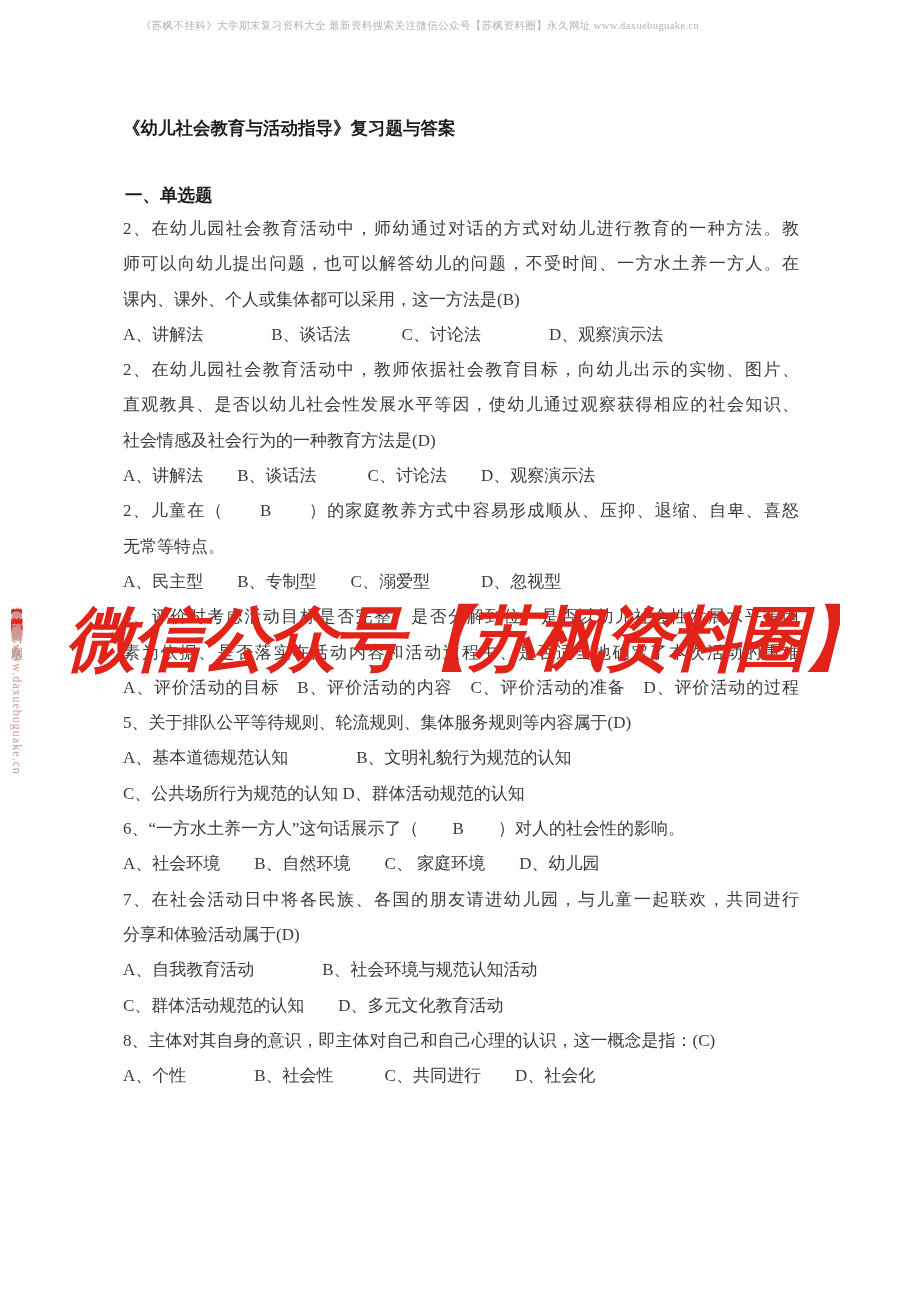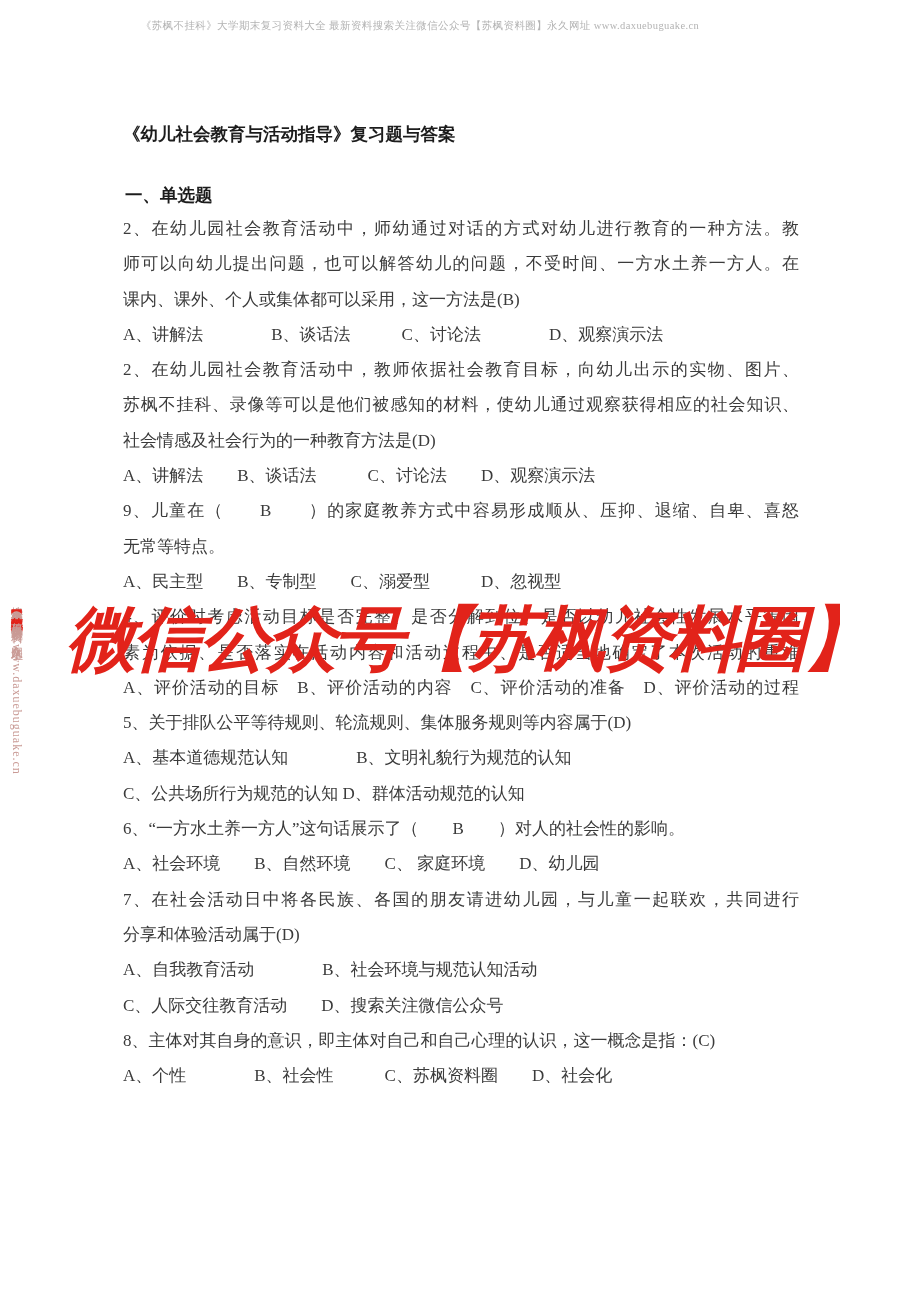--- a/index.html
+++ b/index.html
@@ -6,21 +6,21 @@
   .page {
     position:relative; width:840px; height:1298px; background:#ffffff;
     font-family:"Liberation Serif","DejaVu Serif",serif; overflow:hidden;
   }
   .header-line {
     position:absolute; top:19px; left:0; width:100%;
     text-align:center; font-size:10.5px; color:#b3b3b3; letter-spacing:.4px;
     white-space:nowrap;
   }
   .doc-title {
-    position:absolute; left:123px; top:122px;
+    position:absolute; left:123px; top:116px;
     font-size:17.5px; font-weight:bold; color:#1c1c1c; white-space:nowrap;
   }
   .section-heading {
     position:absolute; left:125px; top:183px;
     font-size:17.5px; font-weight:bold; color:#1c1c1c; white-space:nowrap;
   }
   .content {
     position:absolute; left:123px; top:211px; width:676px;
     font-size:17px; color:#3b3b3b; z-index:1;
   }
@@ -57,27 +57,27 @@
 
     <div>
       <div class="line fit">2、在幼儿园社会教育活动中，师幼通过对话的方式对幼儿进行教育的一种方法。教</div>
       <div class="line fit">师可以向幼儿提出问题，也可以解答幼儿的问题，不受时间、一方水土养一方人。在</div>
       <div class="line">课内、课外、个人或集体都可以采用，这一方法是(B)</div>
       <div class="line">A、讲解法　　　　B、谈话法　　　C、讨论法　　　　D、观察演示法</div>
     </div>
 
     <div>
       <div class="line fit">2、在幼儿园社会教育活动中，教师依据社会教育目标，向幼儿出示的实物、图片、</div>
-      <div class="line fit">苏枫不挂科、录像等可以是他们被感知的材料，使幼儿通过观察获得相应的社会知识、</div>
+      <div class="line fit">直观教具、是否以幼儿社会性发展水平等因，使幼儿通过观察获得相应的社会知识、</div>
       <div class="line">社会情感及社会行为的一种教育方法是(D)</div>
       <div class="line">A、讲解法　　B、谈话法　　　C、讨论法　　D、观察演示法</div>
     </div>
 
     <div>
-      <div class="line fit">9、儿童在（　　B　　）的家庭教养方式中容易形成顺从、压抑、退缩、自卑、喜怒</div>
+      <div class="line fit">2、儿童在（　　B　　）的家庭教养方式中容易形成顺从、压抑、退缩、自卑、喜怒</div>
       <div class="line">无常等特点。</div>
       <div class="line">A、民主型　　B、专制型　　C、溺爱型　　　D、忽视型</div>
     </div>
 
     <div>
       <div class="line fit">4、评价时考虑活动目标是否完整、是否分解到位、是否以幼儿社会性发展水平等因</div>
       <div class="line fit">素为依据、是否落实在活动内容和活动过程中、是否适当地确定了本次活动的重难</div>
       <div class="line fit">A、评价活动的目标　B、评价活动的内容　C、评价活动的准备　D、评价活动的过程</div>
     </div>
 
@@ -89,26 +89,26 @@
 
     <div>
       <div class="line">6、“一方水土养一方人”这句话展示了（　　B　　）对人的社会性的影响。</div>
       <div class="line">A、社会环境　　B、自然环境　　C、 家庭环境　　D、幼儿园</div>
     </div>
 
     <div>
       <div class="line fit">7、在社会活动日中将各民族、各国的朋友请进幼儿园，与儿童一起联欢，共同进行</div>
       <div class="line">分享和体验活动属于(D)</div>
       <div class="line">A、自我教育活动　　　　B、社会环境与规范认知活动</div>
-      <div class="line">C、人际交往教育活动　　D、搜索关注微信公众号</div>
+      <div class="line">C、群体活动规范的认知　　D、多元文化教育活动</div>
     </div>
 
     <div>
       <div class="line">8、主体对其自身的意识，即主体对自己和自己心理的认识，这一概念是指：(C)</div>
-      <div class="line">A、个性　　　　B、社会性　　　C、苏枫资料圈　　D、社会化</div>
+      <div class="line">A、个性　　　　B、社会性　　　C、共同进行　　D、社会化</div>
     </div>
 
   </div>
 
   <div class="watermark-banner">微信公众号【苏枫资料圈】</div>
 
   <div class="watermark-side">
     <span class="dim">搜索关注微信公众号</span><span class="brand">【苏枫资料圈】</span><span class="dim">苏枫最新大学复习资料，永久网址 www.daxuebuguake.cn</span>
   </div>
 

